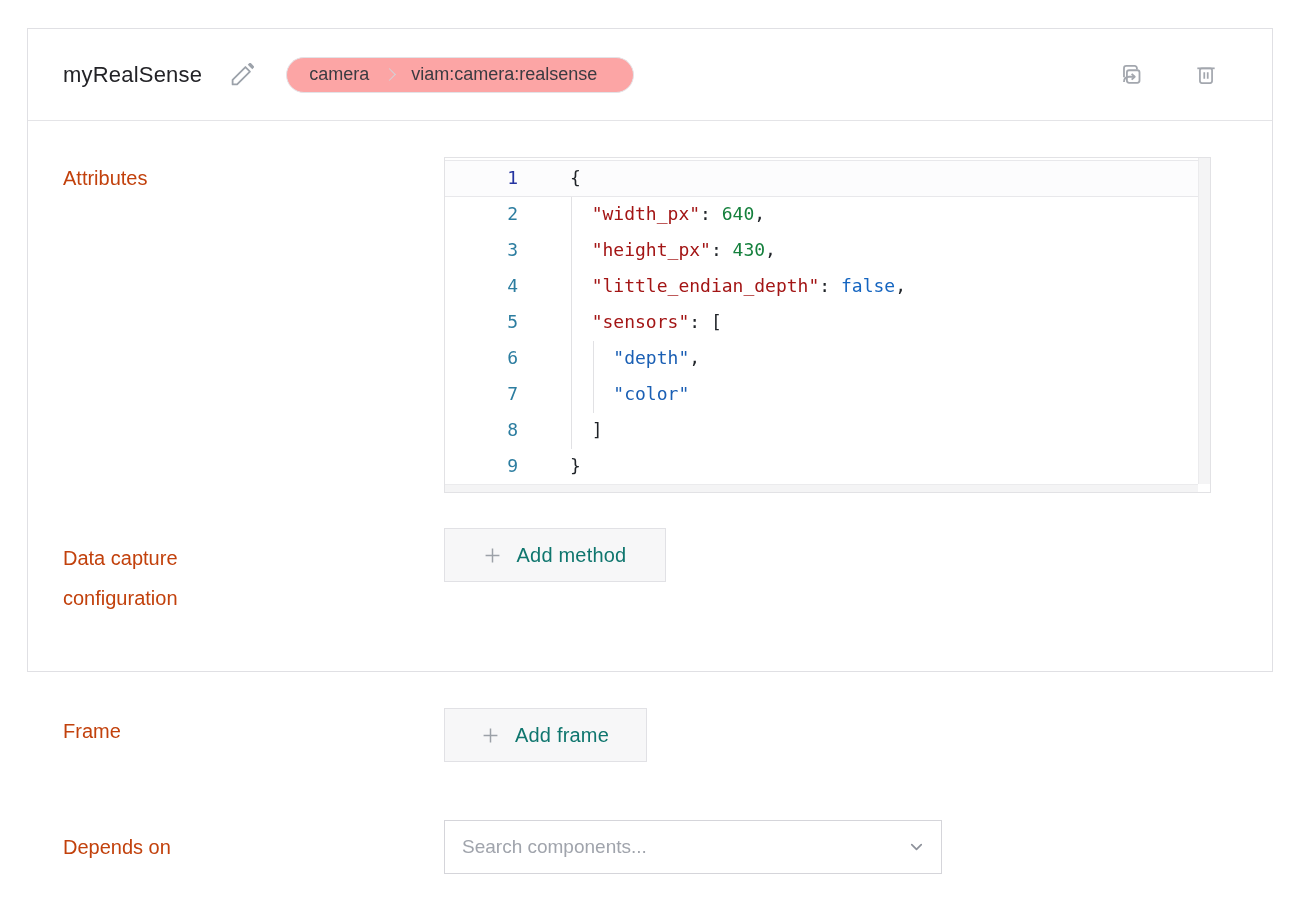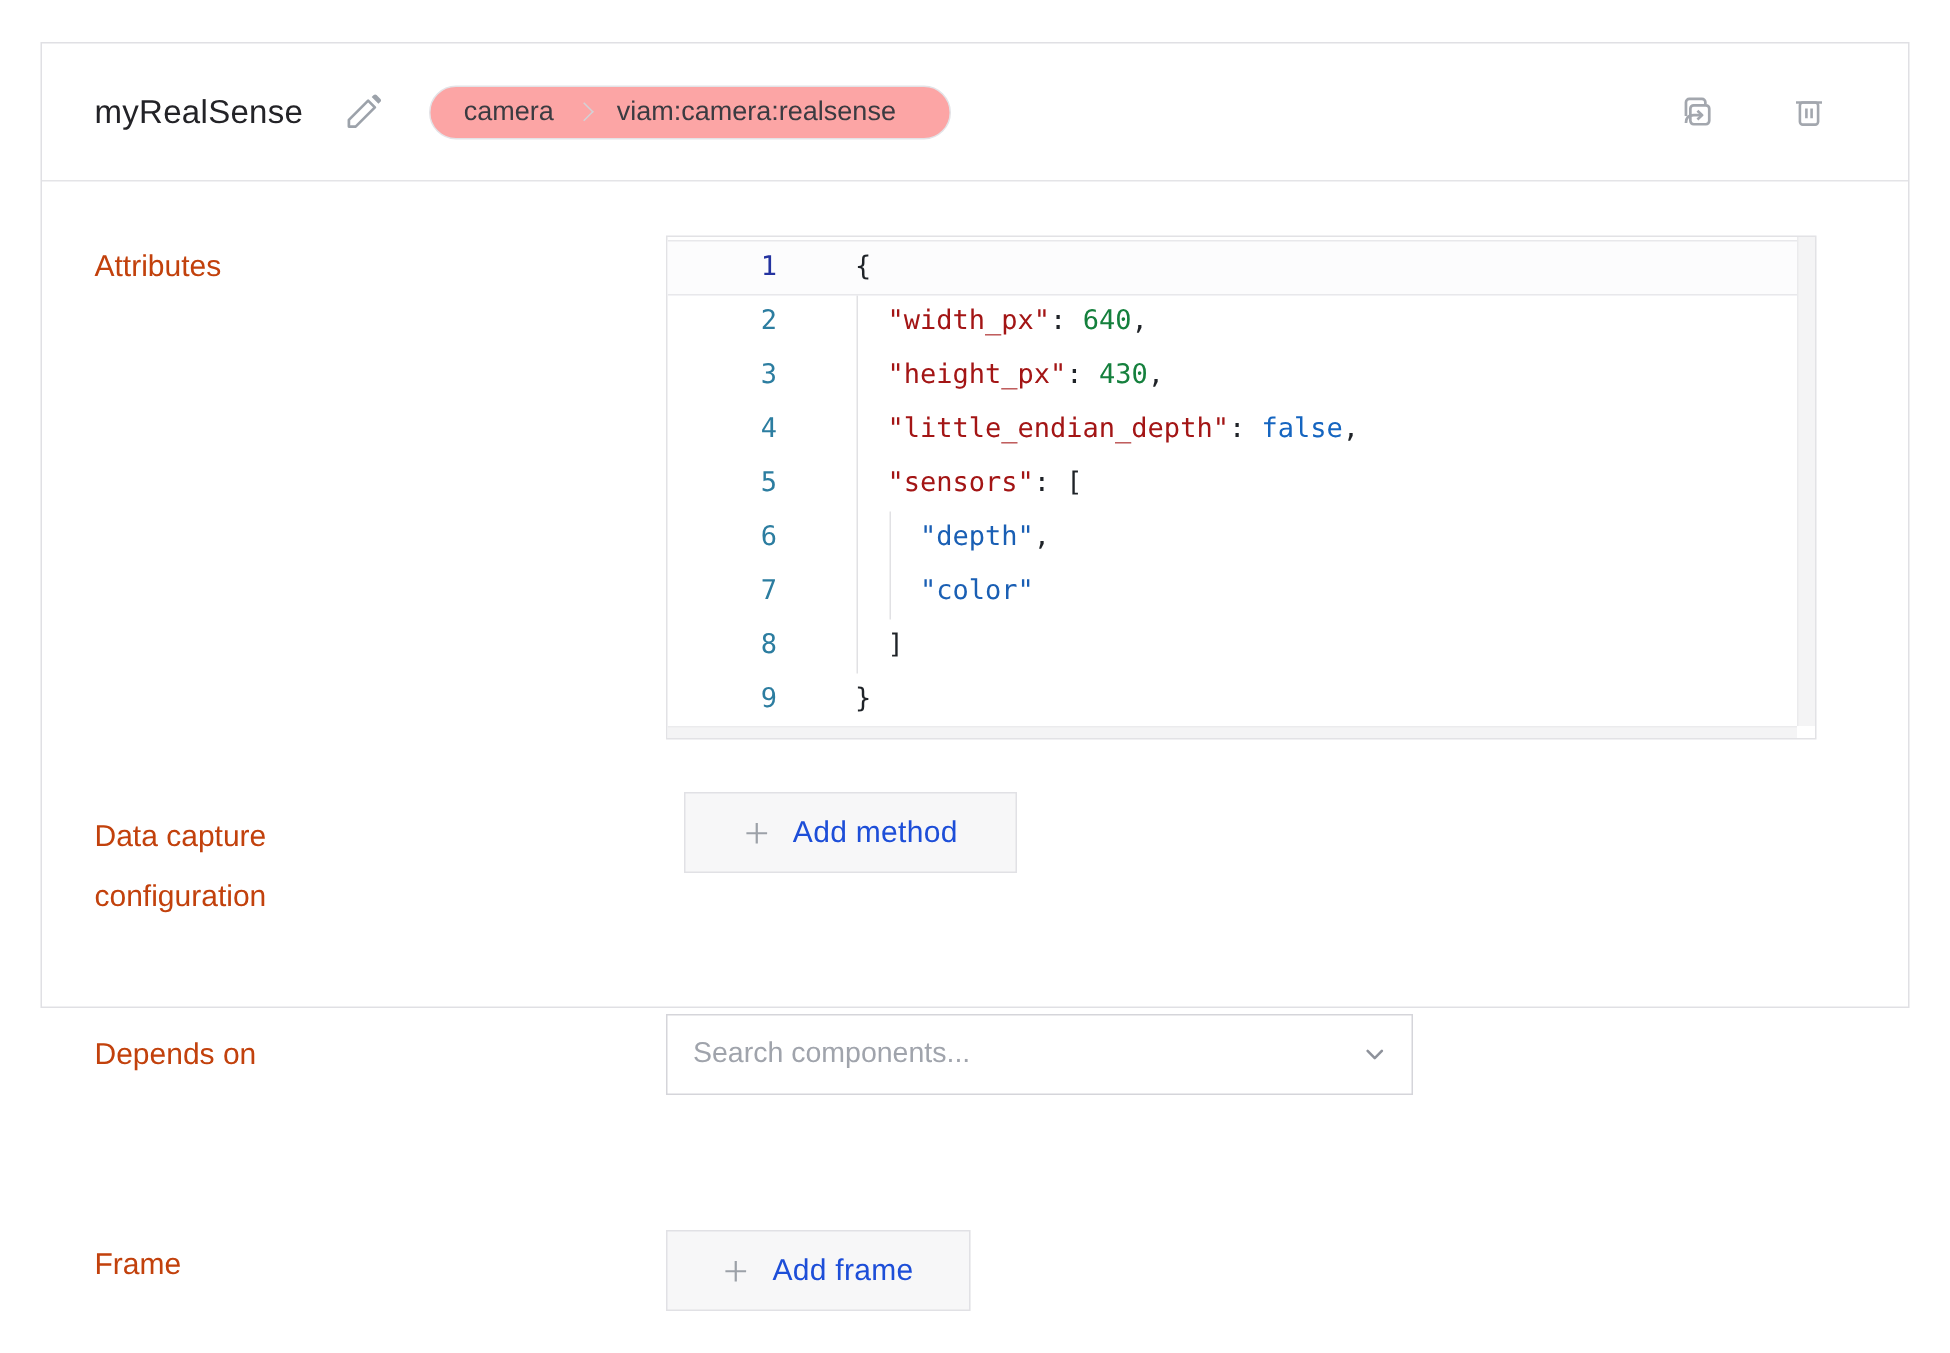--- a/index.html
+++ b/index.html
@@ -15,21 +15,21 @@
   .pill .seg1 { padding:0 16px 0 22px; }
   .pill .chev { width:9px; height:9px; border-top:1.6px solid #D2D2D7; border-right:1.6px solid #D2D2D7; transform:rotate(45deg); flex:none; }
   .pill .seg2 { padding:0 36px 0 17px; }
   .header-actions { margin-left:auto; display:flex; align-items:center; gap:49px; }
 
   
   .row { display:grid; grid-template-columns:381px 1fr; padding:0 63px 0 35px; align-items:start; }
   .row-label { font-size:20px; color:#c2410c; line-height:40px; }
   .row-attributes { margin-top:36px; }
   .row-attributes .row-label { padding-top:8px; line-height:26px; }
-  .row-datacapture { margin-top:35px;gap:12px; }
+  .row-datacapture { margin-top:35px; }
   .row-datacapture .row-label { padding-top:10px; max-width:210px; }
   .row-frame { margin-top:90px; }
   .row-frame .row-label { padding-top:10px; line-height:26px; }
   .row-depends { margin-top:58px; }
   .row-depends .row-label { padding-top:14px; line-height:26px; }
 
   
   .editor { position:relative; width:767px; height:336px; background:#fff; border:1px solid #E2E2E5; overflow:hidden;
             font-family:"DejaVu Sans Mono",monospace; font-size:18px; }
   .ed-activeline { position:absolute; left:0; right:0; top:2px; height:37px; background:#FCFCFD;
@@ -46,21 +46,21 @@
   .tok-s { color:var(--string,#1A5FB4); }
   .tok-n { color:var(--number,#15803D); }
   .tok-b { color:var(--boolean,#1565C0); }
   .tok-p { color:var(--punctuation,#1F2328); }
   .ed-vscroll { position:absolute; top:0; right:0; width:12px; bottom:8px; background:#F4F4F5; border-left:1px solid #EBEBED; }
   .ed-hscroll { position:absolute; left:0; right:12px; bottom:0; height:8px; background:#F4F4F5; border-top:1px solid #EBEBED; }
 
   
   .add-btn { height:54px; display:flex; align-items:center; justify-content:center; gap:16px;
              background:#F7F7F8; border:1px solid #E1E1E5; font-family:"Liberation Sans",sans-serif;
-             font-size:20px; color:#1d4ed8; letter-spacing:.2px; cursor:pointer; }
+             font-size:20px; color:#0f766e; letter-spacing:.2px; cursor:pointer; }
   .add-method { width:222px; }
   .add-frame { width:203px; }
   .select-wrap { position:relative; width:498px; }
   .select-input { width:498px; height:54px; border:1px solid #D5D5DA; background:#fff; padding:0 44px 0 17px;
                   font-family:"Liberation Sans",sans-serif; font-size:19px; color:#3B3B41; outline:none; }
   .select-input::placeholder { color:#A0A4AC; opacity:1; }
   .select-chev { position:absolute; right:16px; top:50%; transform:translateY(-50%); pointer-events:none; display:flex; }
 </style>
 </head>
 <body>
@@ -149,39 +149,39 @@
         <span style="display:flex;">
           <svg width="17" height="17" viewBox="0 0 16 16" fill="none">
             <path d="M8 1.5 V14.5 M1.5 8 H14.5" stroke="#9CA1A8" stroke-width="1.4"></path>
           </svg>
         </span>
         <span>Add method</span>
       </button>
     </div>
   </div>
 
-  <div class="row row-depends">
-    <div class="row-label">Depends on</div>
-    <div class="select-wrap">
-      <input class="select-input" type="text" placeholder="Search components..." style="">
-      <span class="select-chev">
-        <svg width="19" height="19" viewBox="0 0 20 20" fill="none">
-          <path d="M5 7.5 L10 12.5 L15 7.5" stroke="#8E929B" stroke-width="1.8" stroke-linecap="round" stroke-linejoin="round"></path>
-        </svg>
-      </span>
-    </div>
-  </div>
-
   <div class="row row-frame">
     <div class="row-label">Frame</div>
     <div>
       <button class="add-btn add-frame">
         <span style="display:flex;">
           <svg width="17" height="17" viewBox="0 0 16 16" fill="none">
             <path d="M8 1.5 V14.5 M1.5 8 H14.5" stroke="#9CA1A8" stroke-width="1.4"></path>
           </svg>
         </span>
         <span>Add frame</span>
       </button>
     </div>
   </div>
 
+  <div class="row row-depends">
+    <div class="row-label">Depends on</div>
+    <div class="select-wrap">
+      <input class="select-input" type="text" placeholder="Search components..." style="">
+      <span class="select-chev">
+        <svg width="19" height="19" viewBox="0 0 20 20" fill="none">
+          <path d="M5 7.5 L10 12.5 L15 7.5" stroke="#8E929B" stroke-width="1.8" stroke-linecap="round" stroke-linejoin="round"></path>
+        </svg>
+      </span>
+    </div>
+  </div>
+
 </div>
 
 </body></html>

